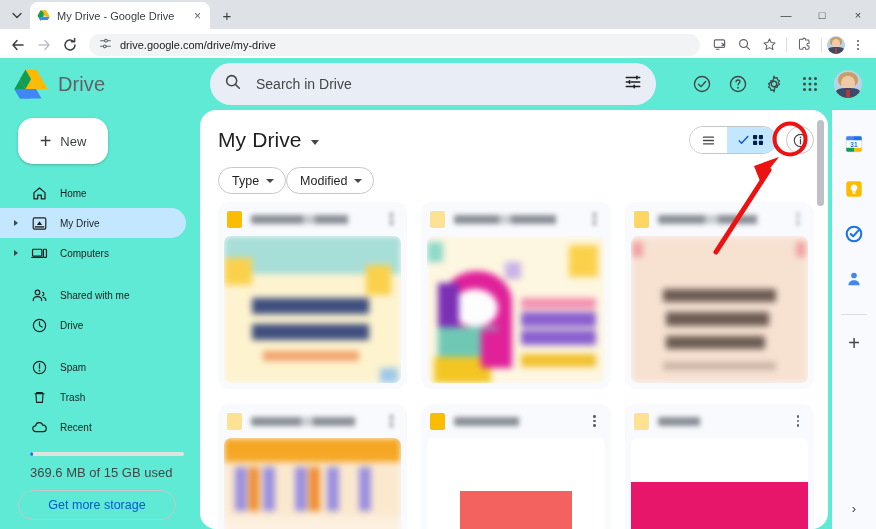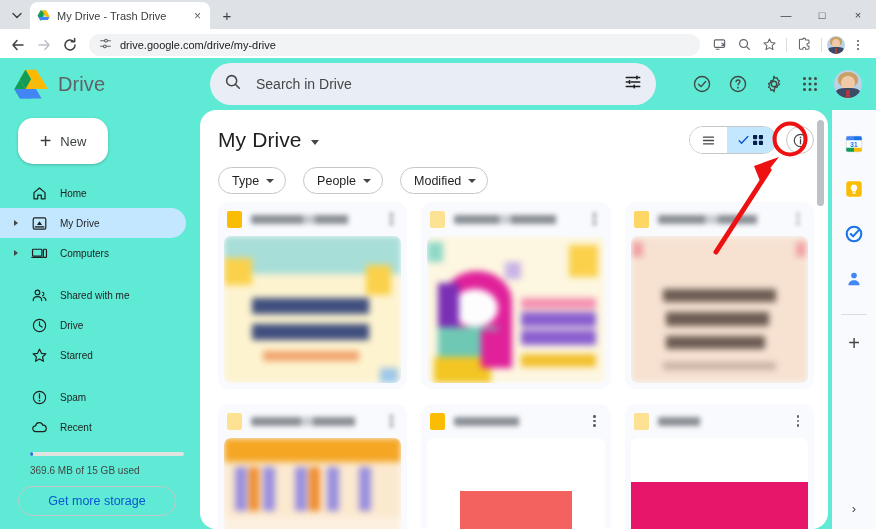--- a/index.html
+++ b/index.html
@@ -114,21 +114,21 @@
   .nav-item .nlbl { font-size: 10px; color: #1f1f1f; }
   .nav-caret {
     position: absolute; left: 14px; top: 50%; transform: translateY(-50%);
     width: 0; height: 0; border-left: 4px solid #444746;
     border-top: 3.5px solid transparent; border-bottom: 3.5px solid transparent;
   }
   .nav-gap { height: 12px; }
   .storage-wrap { margin: 10px 16px 0 30px; }
   .storage-bar { height: 4px; background: #e1e3e1; border-radius: 2px; position: relative; overflow: hidden; }
   .storage-fill { position: absolute; left: 0; top: 0; bottom: 0; width: 3px; background: #1a73e8; border-radius: 2px; }
-  .storage-text { font-size: 10px; color: #444746; margin-top: 9px; }
+  .storage-text { font-size: 13px; color: #444746; margin-top: 9px; }
   .get-storage {
     margin: 10px 0 0 18px; height: 30px; width: 158px; border: 1px solid #c4c7c5;
     border-radius: 15px; display: flex; align-items: center; justify-content: center;
     font-size: 12.5px; color: #0b57d0; background: transparent;
   }
 
   
   .content-outer { flex: 1; min-width: 0; padding: 0 4px 0 0; display: flex; }
   .content {
     flex: 1; background: #fff; border-radius: 16px; position: relative;
@@ -147,21 +147,21 @@
   }
   .vt-btn {
     width: 37px; display: flex; align-items: center; justify-content: center;
     color: #444746; background: #fff;
   }
   .vt-btn.sel { background: #c2e7ff; color: #041e49; width: 49px; gap: 2px; }
   .info-btn {
     width: 28px; height: 28px; border-radius: 50%; border: 1px solid #c4c7c5;
     display: flex; align-items: center; justify-content: center; color: #444746; background: #fff;
   }
-  .chips { display: flex; gap: 17px; margin-top: 13px; }
+  .chips { display: flex; gap: 0; margin-top: 13px; }
   .chip {
     height: 27px; border: 1px solid #c4c7c5; border-radius: 14px;
     display: flex; align-items: center; gap: 7px; padding: 0 11px 0 13px;
     font-size: 12.5px; color: #1f1f1f; background: #fff;
   }
   .chip-caret {
     width: 0; height: 0; border-top: 4.5px solid #444746;
     border-left: 4px solid transparent; border-right: 4px solid transparent;
   }
   .section-label { font-size: 11.5px; font-weight: bold; color: #1f1f1f; margin-top: 14px; }
@@ -221,21 +221,21 @@
       <span class="favicon">
         <svg width="14" height="14" viewBox="0 0 24 24">
           <path d="M6.4 20.5L1 11.2l5.4-9.3 5.4 9.3z" fill="#0f9d58"></path>
           <path d="M12 1.9l5.4 9.3H6.6z" fill="#4285f4" transform="translate(0.4 0)"></path>
           <path d="M8.2 2L3 11.2h10.6z" fill="#fbbc04"></path>
           <path d="M2.2 13.2l3.2 5.5h13.2l3.2-5.5z" fill="#4285f4"></path>
           <path d="M8.4 2h7.2l6.4 11.2H15z" fill="#fbbc04"></path>
           <path d="M1.6 13.2L8.2 2l3.6 6.2-3 5z" fill="#0f9d58"></path>
         </svg>
       </span>
-      <span class="tab-title">My Drive - Trash Drive</span>
+      <span class="tab-title">My Drive - Google Drive</span>
       <span class="tab-close">×</span>
     </div>
     <div class="newtab">+</div>
     <div class="winctl">
       <div class="winbtn">—</div>
       <div class="winbtn">□</div>
       <div class="winbtn">×</div>
     </div>
   </div>
 
@@ -450,42 +450,42 @@
           <div class="nav-item">
             <span class="nicon">
               <svg width="17" height="17" viewBox="0 0 20 20">
                   <circle cx="10" cy="10" r="7.2" stroke="#1f1f1f" stroke-width="1.4" fill="none"></circle>
                   <path d="M10 5.6V10l3 1.9" stroke="#1f1f1f" stroke-width="1.4" fill="none" stroke-linecap="round" stroke-linejoin="round"></path>
                 </svg>
             </span>
             <span class="nlbl">Drive</span>
           </div>
 
-          <div class="nav-item">
-            <span class="nicon">
-              <svg width="17" height="17" viewBox="0 0 20 20">
-                  <path d="M10 2.6l2.3 4.8 5.2.6-3.9 3.6 1.1 5.2L10 14.2l-4.7 2.6 1.1-5.2L2.5 8l5.2-.6z" stroke="#1f1f1f" stroke-width="1.4" fill="none" stroke-linejoin="round"></path>
-                </svg>
-            </span>
-            <span class="nlbl">Starred</span>
-          </div>
 
           <div class="nav-gap"></div>
 
           <div class="nav-item">
             <span class="nicon">
               <svg width="17" height="17" viewBox="0 0 20 20">
                   <circle cx="10" cy="10" r="7.2" stroke="#1f1f1f" stroke-width="1.4" fill="none"></circle>
                   <path d="M10 5.8v5" stroke="#1f1f1f" stroke-width="1.5" stroke-linecap="round"></path>
                   <circle cx="10" cy="13.6" r="1" fill="#1f1f1f"></circle>
                 </svg>
             </span>
             <span class="nlbl">Spam</span>
           </div>
 
+          <div class="nav-item">
+            <span class="nicon">
+              <svg width="17" height="17" viewBox="0 0 20 20">
+                  <path d="M4.6 5.6h10.8M6.6 5.6V4.2h6.8v1.4M5.8 5.6l.8 10.2h6.8l.8-10.2" stroke="#1f1f1f" stroke-width="1.35" fill="none" stroke-linecap="round" stroke-linejoin="round"></path>
+                </svg>
+            </span>
+            <span class="nlbl">Trash</span>
+          </div>
 
           <div class="nav-item">
             <span class="nicon">
               <svg width="17" height="17" viewBox="0 0 20 20">
                   <path d="M5.6 14.8a3.4 3.4 0 0 1-.2-6.8 4.4 4.4 0 0 1 8.5-.7 3.7 3.7 0 0 1 .5 7.5z" stroke="#1f1f1f" stroke-width="1.4" fill="none" stroke-linejoin="round"></path>
                 </svg>
             </span>
             <span class="nlbl">Recent</span>
           </div>
         </div>
@@ -537,24 +537,20 @@
                 </div>
               </div>
             </div>
 
             <div class="chips">
               <div class="chip">
                 <span>Type</span>
                 <span class="chip-caret"></span>
               </div>
               <div class="chip">
-                <span>People</span>
-                <span class="chip-caret"></span>
-              </div>
-              <div class="chip">
                 <span>Modified</span>
                 <span class="chip-caret"></span>
               </div>
             </div>
 
           </div>
 
           <div class="grid-scroll">
             <div class="grid">
 

